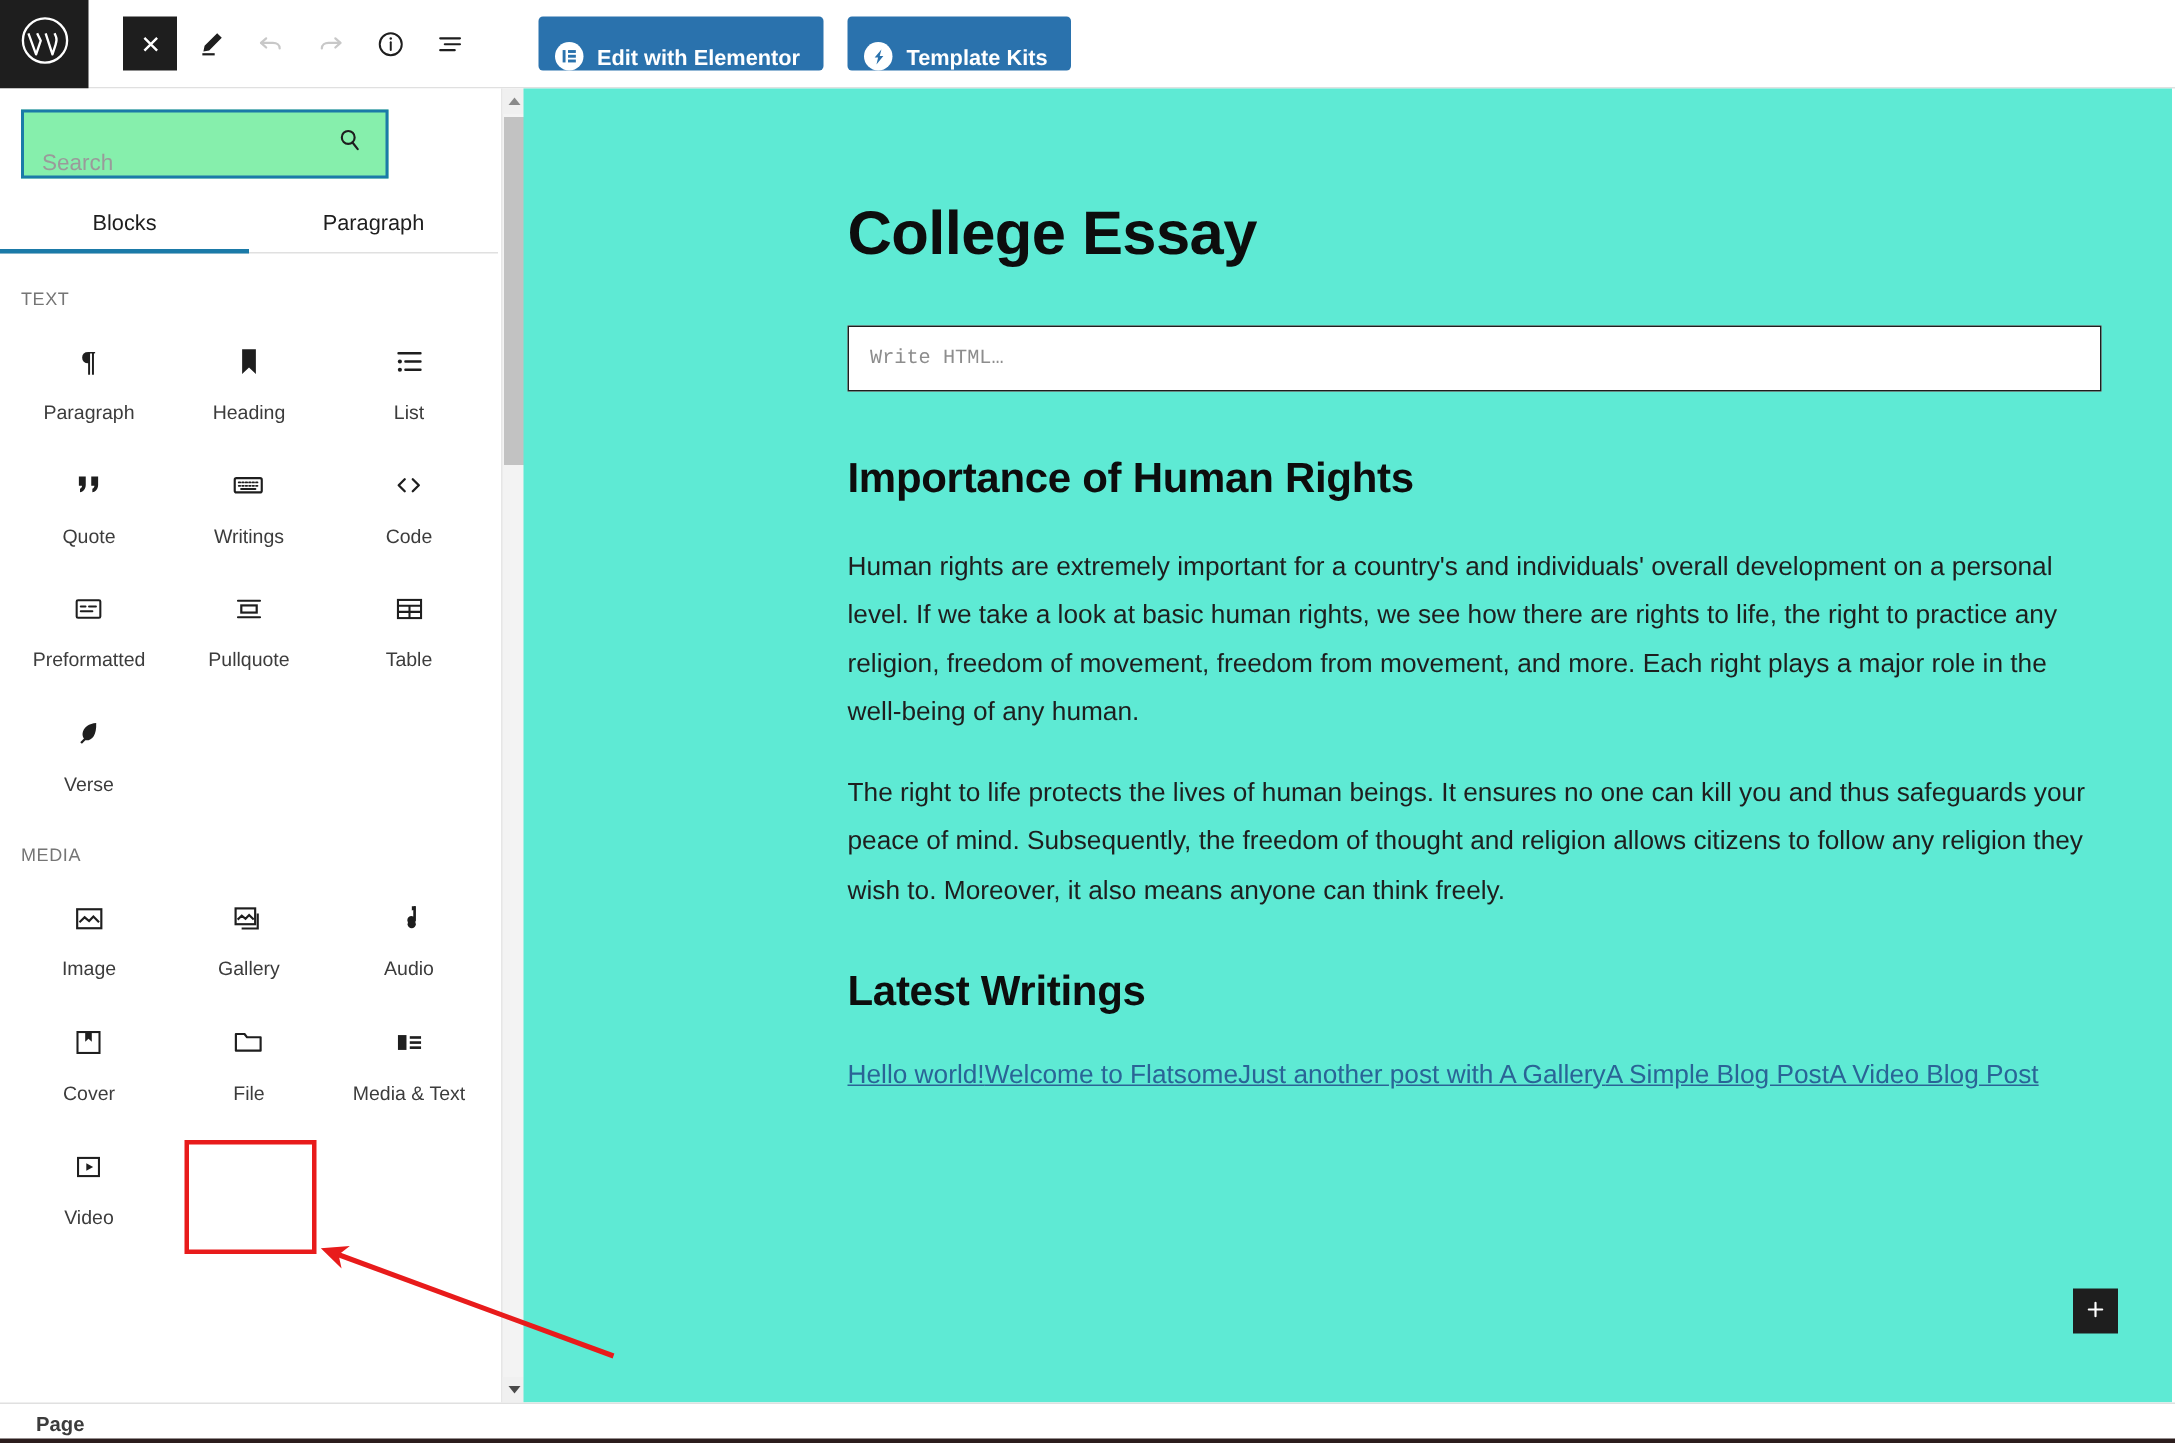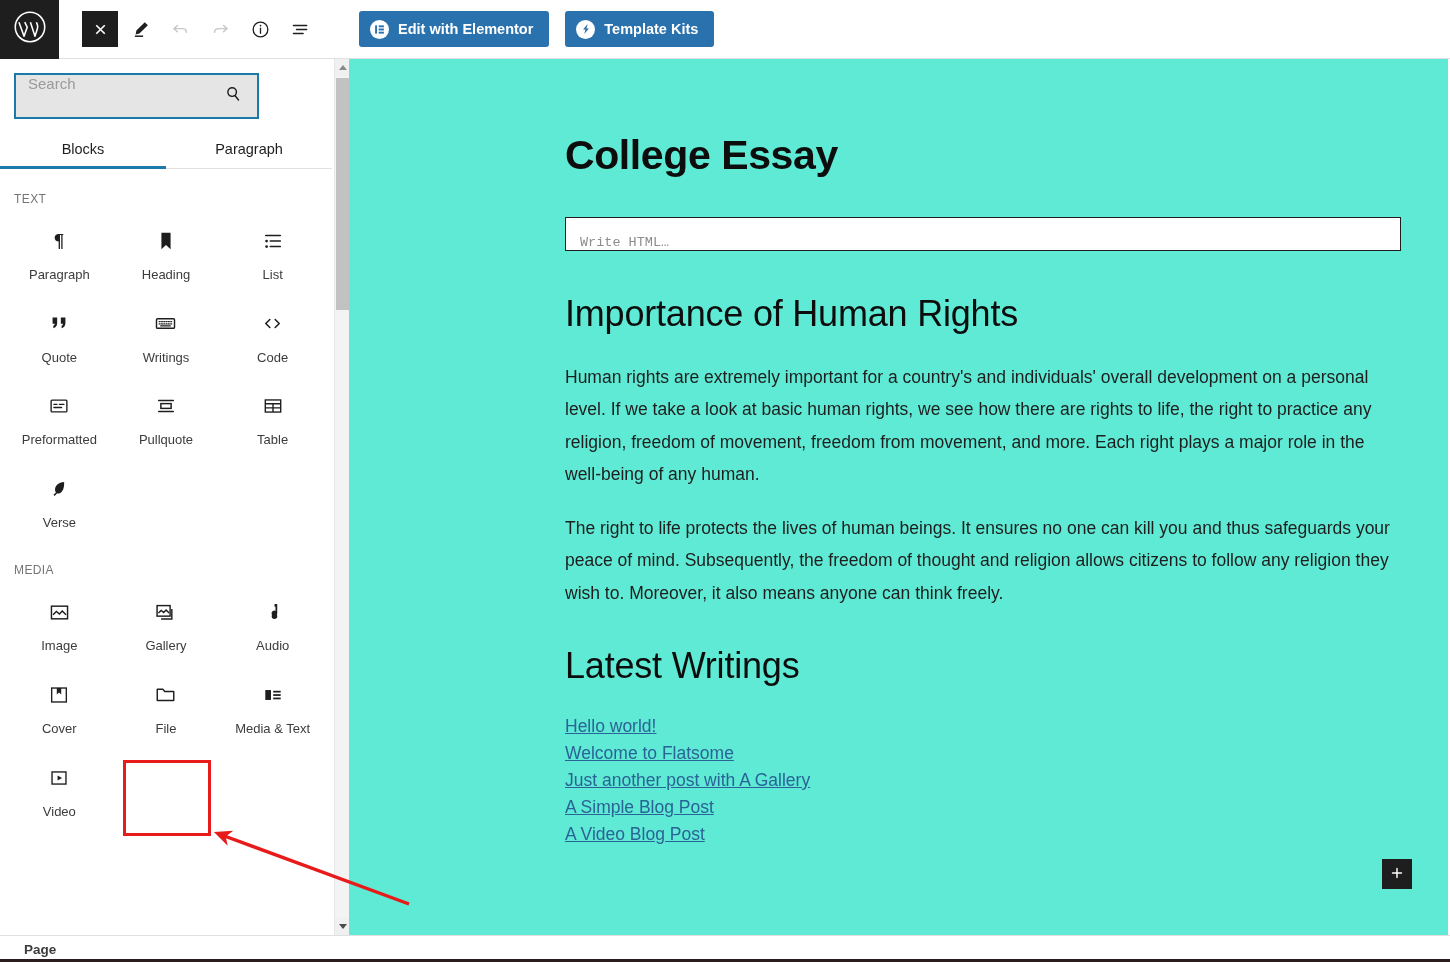--- a/index.html
+++ b/index.html
@@ -36,21 +36,21 @@
   .tool-btn.dark { background: #1e1e1e; color: #ffffff; }
   .tool-btn.disabled { color: #c8c8c8; }
   .tool-btn svg { display: block; }
 
   .btn-group { display: flex; align-items: center; margin-left: 41px; gap: 16px; }
   .blue-btn {
     height: 36px;
     background: #2a72ad;
     color: #ffffff;
     border: none; border-radius: 3px;
-    display: flex; align-items: center; gap: 9px;
+    display: flex; align-items: flex-end; gap: 9px;
     padding: 0 16px 0 11px;
     font-size: 14.5px; font-weight: 600;
     font-family: "Liberation Sans", sans-serif;
     cursor: pointer;
     white-space: nowrap;
   }
   .badge-circle {
     width: 19px; height: 19px; border-radius: 50%;
     background: #ffffff; color: #2a72ad;
     display: flex; align-items: center; justify-content: center;
@@ -65,22 +65,22 @@
     width: 350px; height: 876px;
     background: #ffffff;
     border-right: 1px solid #e0e0e0;
     overflow: hidden;
   }
   .search-wrap { padding: 14px 16px 0 14px; }
   .search-box {
     position: relative;
     height: 46px;
     border: 2px solid #1b7aa8;
-    background: #e5e5e5;
-    display: flex; align-items: flex-start;
+    background: #86efac;
+    display: flex; align-items: flex-end;
     padding: 0 12px;
     width: 245px;
   }
   .search-box input {
     border: none; outline: none;
     font-size: 15px; color: #1e1e1e;
     font-family: "Liberation Sans", sans-serif;
     background: transparent;
     width: 100%;
     padding: 0;
@@ -179,44 +179,44 @@
     background: #5eead4;
     overflow: hidden;
   }
   .doc { padding: 73px 0 0 216px; width: 1099px; }
   .post-title {
     font-size: 41px; font-weight: 700; color: #0d0d0d;
     letter-spacing: -0.4px;
     margin-bottom: 38px;
   }
   .html-block {
-    width: 836px; height: 34px;
+    width: 836px; height: 44px;
     border: 1px solid #1e1e1e;
-    display: flex; align-items: flex-end;
+    display: flex; align-items: center;
     padding: 0 14px;
     margin-bottom: 42px;
     background: #fff;
     margin-top: 31px;
   }
   .html-block .ph {
     font-family: "Liberation Mono", monospace;
     font-size: 13.5px; color: #8d8d8d;
   }
   .h2 {
-    font-size: 36px; font-weight: 400; color: #0d0d0d;
+    font-size: 28px; font-weight: 700; color: #0d0d0d;
     margin-bottom: 26px; letter-spacing: -0.2px;
   }
   .para {
     width: 836px;
     font-size: 17.5px; color: #1e1e1e;
     line-height: 32.3px;
     margin-bottom: 22px;
   }
   .h2.latest { margin-top: 36px; margin-bottom: 26px; }
-  .links { display: flex; flex-direction: column; }
+  .links { display: flex; flex-direction: row; }
   .links a {
     font-size: 17.5px; color: #2a6496;
     text-decoration: underline;
     line-height: 27px;
     width: fit-content;
   }
   .add-block-btn {
     position: absolute; left: 1033px; top: 800px;
     width: 30px; height: 30px;
     background: #1e1e1e; color: #ffffff;

